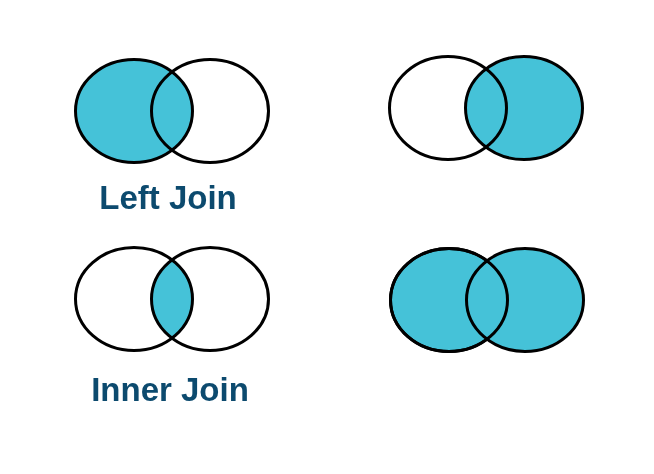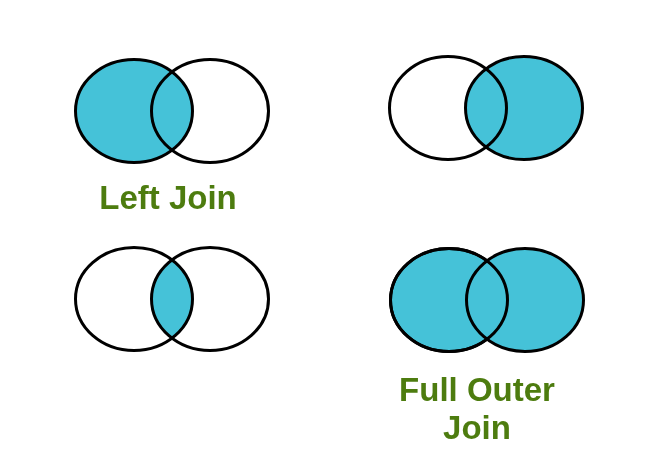--- a/index.html
+++ b/index.html
@@ -33,21 +33,21 @@
   #cell-inner-join      { left: 74px;  top: 246px; }
   #cell-full-outer-join { left: 389px; top: 247px; }
 
   .venn-label {
     position: absolute;
     width: 220px;
     text-align: center;
     font-weight: bold;
     font-size: 33px;
     line-height: 38px;
-    color: #4d7c0f;
+    color: #0c4a6e;
     white-space: pre-line;
     letter-spacing: 0;
   }
   #label-left-join       { left: 58px;  top: 179px; }
   #label-right-join      { left: 363px; top: 179px; }
   #label-inner-join      { left: 60px;  top: 371px; }
   #label-full-outer-join { left: 367px; top: 371px; }
 </style>
 </head>
 <body>
@@ -74,24 +74,23 @@
         <defs>
           <clipPath id="lens-clip-2">
             <ellipse cx="136" cy="53" rx="58.5" ry="51.5" fill="none" stroke="none"></ellipse>
           </clipPath>
         </defs>
         <ellipse cx="60" cy="53" rx="58.5" ry="51.5" fill="#45C2D8" stroke="none" clip-path="url(#lens-clip-2)"></ellipse>
         <ellipse cx="60" cy="53" rx="58.5" ry="51.5" fill="none" stroke="#000000" stroke-width="3"></ellipse>
         <ellipse cx="136" cy="53" rx="58.5" ry="51.5" fill="none" stroke="#000000" stroke-width="3"></ellipse>
       </svg>
   </figure>
+  <div class="venn-label" id="label-inner-join">Inner Join</div>
 
   <figure class="venn-cell" id="cell-full-outer-join">
     <svg class="venn" viewBox="0 0 196 106" xmlns="http://www.w3.org/2000/svg">
         <ellipse cx="60" cy="53" rx="58.5" ry="51.5" fill="#45C2D8" stroke="#000000" stroke-width="3"></ellipse>
         <ellipse cx="136" cy="53" rx="58.5" ry="51.5" fill="#45C2D8" stroke="#000000" stroke-width="3"></ellipse>
         <ellipse cx="60" cy="53" rx="58.5" ry="51.5" fill="none" stroke="#000000" stroke-width="3"></ellipse>
       </svg>
   </figure>
-  <div class="venn-label" id="label-full-outer-join">Full Outer
-Join</div>
 
 </div>
 
 </body></html>

